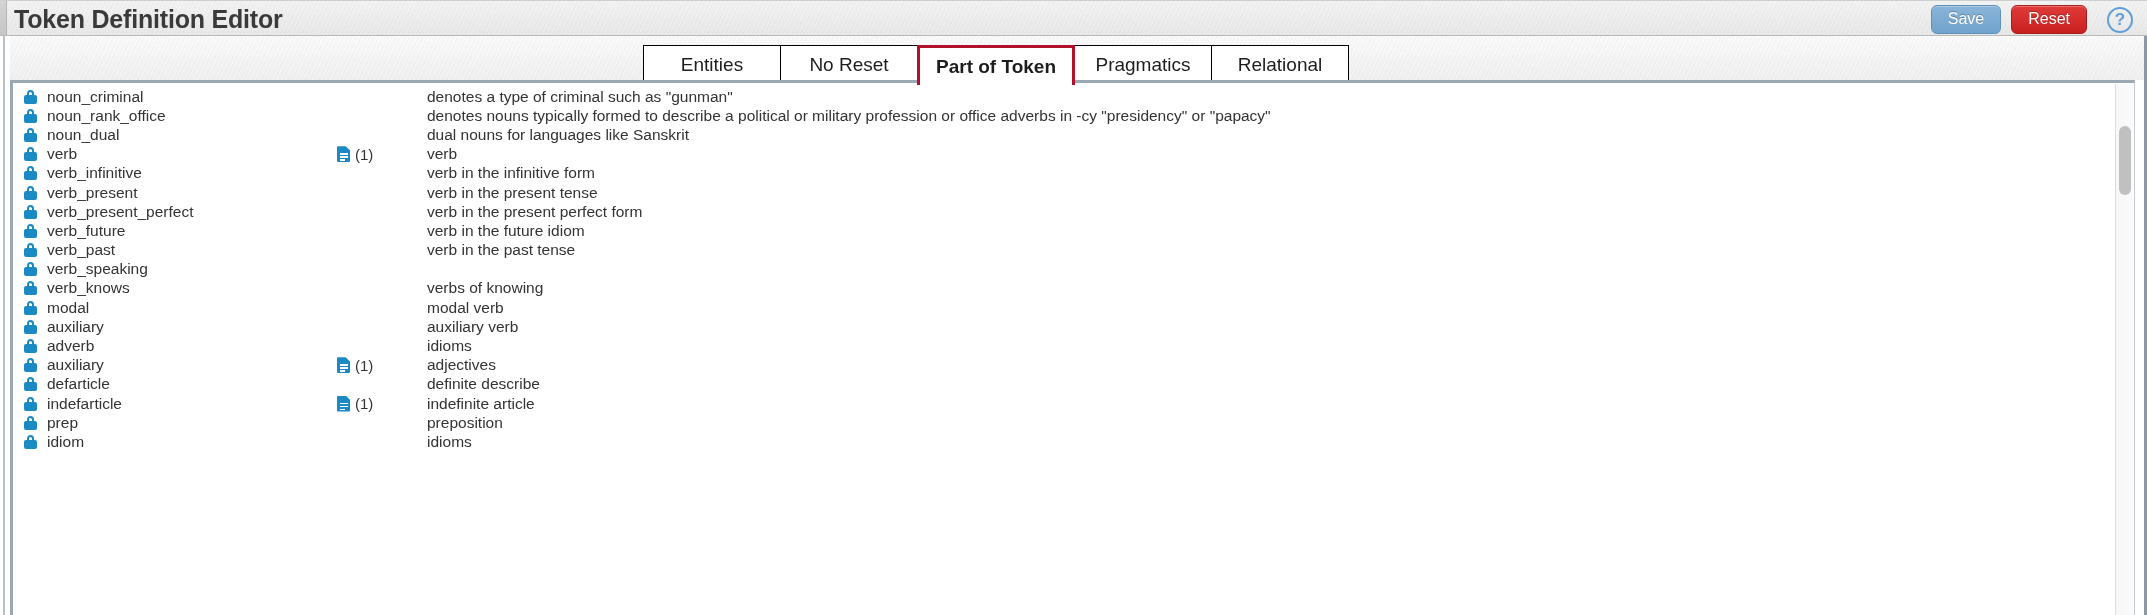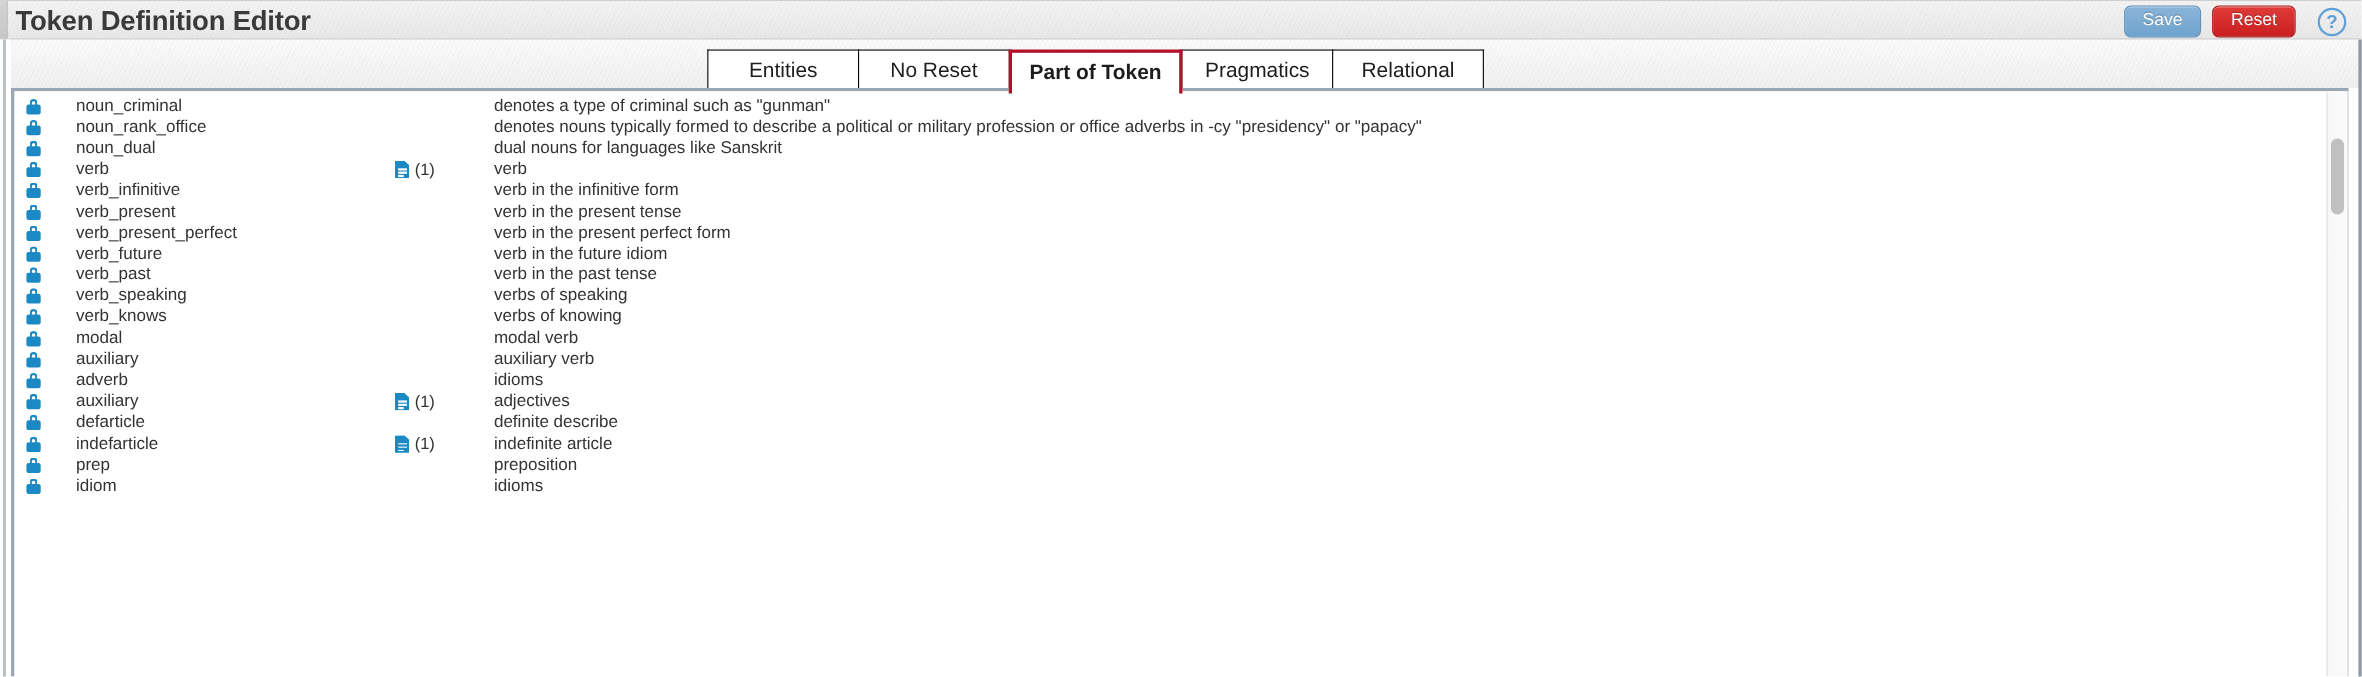--- a/index.html
+++ b/index.html
@@ -185,21 +185,20 @@
     width: 7px;
     height: 7px;
     border: 2.2px solid #1b8ac4;
     border-bottom: none;
     border-radius: 4px 4px 0 0;
   }
   .col-name {
     flex: 0 0 290px;
     white-space: nowrap;
     overflow: hidden;
-    margin-left: 22px;
   }
   .col-doc {
     flex: 0 0 90px;
     display: flex;
     align-items: center;
     gap: 5px;
     color: #333333;
   }
   .doc-icon {
     width: 13px;
@@ -401,21 +400,20 @@
       </div>
       <div class="row">
         <div class="col-lock">
           <span class="lock">
             <span class="lock-shackle"></span>
             <span class="lock-body"></span>
           </span>
         </div>
         <div class="col-name">verb_speaking</div>
         <div class="col-doc"></div>
-        <div class="col-desc">verbs of speaking</div>
       </div>
       <div class="row">
         <div class="col-lock">
           <span class="lock">
             <span class="lock-shackle"></span>
             <span class="lock-body"></span>
           </span>
         </div>
         <div class="col-name">verb_knows</div>
         <div class="col-doc"></div>

